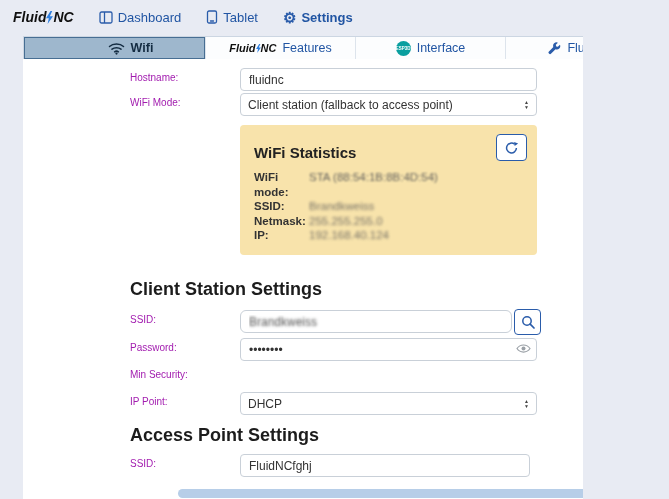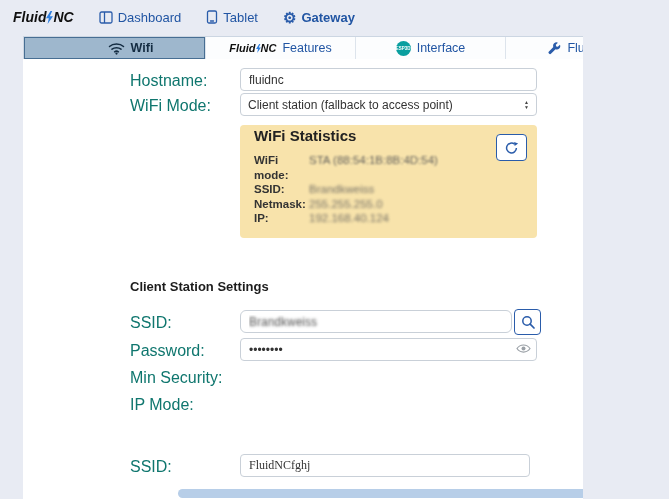--- a/index.html
+++ b/index.html
@@ -20,32 +20,32 @@
   .minibrand{font-size:11px;font-weight:bold;font-style:italic;color:#101010;display:flex;align-items:center;}
   .esp-badge{width:15px;height:15px;border-radius:50%;background:#0a9f9f;color:#fff;font-size:4.5px;font-weight:bold;display:flex;align-items:center;justify-content:center;}
 
   
   .card{position:absolute;left:23px;top:59px;width:622px;height:440px;background:#ffffff;}
   .vscroll{position:absolute;left:645px;top:59px;width:11px;height:440px;background:#f3f4f6;}
   .vthumb{position:absolute;left:1px;top:3px;width:8px;height:96px;background:#c6c9ce;border-radius:4px;cursor:pointer;}
   .hthumb{position:absolute;left:178px;top:489px;width:478px;height:9px;background:#b7cee8;border-radius:5px;cursor:pointer;}
 
   
-  .flabel{position:absolute;left:107px;font-size:16px;color:#0f766e;}
+  .flabel{position:absolute;left:107px;font-size:10px;color:#a21caf;}
   .control{position:absolute;left:217px;width:297px;height:23px;border:1px solid #c9d0d8;border-radius:4px;box-sizing:border-box;font-size:12px;color:#333;background:#fff;}
   input.control{padding:0 8px;font-family:inherit;outline:none;}
   .select{display:flex;align-items:center;justify-content:space-between;padding:0 7px;cursor:pointer;}
   .arrows{font-size:5px;line-height:4.5px;color:#444;text-align:center;}
-  .heading{position:absolute;left:107px;font-size:13px;font-weight:bold;color:#1c1c1c;}
+  .heading{position:absolute;left:107px;font-size:18px;font-weight:bold;color:#1c1c1c;}
   .blur-text{color:transparent;text-shadow:0 0 3px #4a4a4a;}
   .masked{filter:blur(1.6px);opacity:.8;}
   .masked-lt{filter:blur(1px);opacity:.9;}
 
   
-  .stats{position:absolute;left:217px;top:66px;width:297px;box-sizing:border-box;background:#f8e3ab;border-radius:4px;padding:2px 14px 12px;}
+  .stats{position:absolute;left:217px;top:66px;width:297px;box-sizing:border-box;background:#f8e3ab;border-radius:4px;padding:19px 14px 12px;}
   .stats-title{font-size:15px;font-weight:bold;color:#222;margin-bottom:9px;}
   .refresh-btn{position:absolute;right:10px;top:9px;width:31px;height:27px;background:#fff;border:1.5px solid #2a5caa;border-radius:4px;display:flex;align-items:center;justify-content:center;cursor:pointer;padding:0;}
   .srow{display:flex;font-size:11.5px;line-height:14.5px;color:#3d3d3d;}
   .slabel{width:55px;flex-shrink:0;font-weight:bold;color:#333;}
   .sval{color:#555;}
 
   .search-btn{position:absolute;left:491px;top:250px;width:27px;height:26px;background:#fff;border:1.5px solid #2a5caa;border-radius:4px;cursor:pointer;display:flex;align-items:center;justify-content:center;padding:0;}
   .eye{position:absolute;left:493px;top:284px;cursor:pointer;line-height:0;}
 </style>
 </head>
@@ -70,21 +70,21 @@
     </div>
     <div class="navitem">
       <svg width="12" height="14" viewBox="0 0 12 14" fill="none" stroke="#2a5caa" stroke-width="1.3">
           <rect x="1.5" y="1" width="9" height="12" rx="1.5"></rect>
           <line x1="4.5" y1="11" x2="7.5" y2="11" stroke-linecap="round"></line>
         </svg>
       <span>Tablet</span>
     </div>
     <div class="navitem active">
       <span class="gear">⚙</span>
-      <span>Gateway</span>
+      <span>Settings</span>
     </div>
   </div>
 
   <div class="tabbar">
     <div class="tab active">
       <svg width="17" height="13" viewBox="0 0 17 13" fill="none">
         <path d="M1.5 4.5 C5 1.2, 12 1.2, 15.5 4.5" stroke="#142c42" stroke-width="1.5" stroke-linecap="round"></path>
         <path d="M4 7.2 C6.5 5.2, 10.5 5.2, 13 7.2" stroke="#142c42" stroke-width="1.5" stroke-linecap="round"></path>
         <path d="M6.6 9.8 C7.7 9, 9.3 9, 10.4 9.8" stroke="#142c42" stroke-width="1.5" stroke-linecap="round"></path>
         <circle cx="8.5" cy="11.6" r="1.1" fill="#142c42"></circle>
@@ -165,25 +165,30 @@
     <input class="control" style="top: 279px; padding-right: 26px;" type="text" value="••••••••">
     <span class="eye">
       <svg width="15" height="11" viewBox="0 0 15 11">
         <path d="M1 5.5 C4.2 0.8, 10.8 0.8, 14 5.5 C10.8 10.2, 4.2 10.2, 1 5.5 Z" fill="none" stroke="#9aa0a6" stroke-width="1.2"></path>
         <circle cx="7.5" cy="5.5" r="2" fill="#9aa0a6"></circle>
       </svg>
     </span>
 
     <div class="flabel" style="top:310px">Min Security:</div>
 
-    <div class="flabel" style="top:337px">IP Mode:</div>
+    <div class="flabel" style="top:337px">IP Point:</div>
+    <div class="control select" style="top:333px">
+      <span>DHCP</span>
+      <span class="arrows">▲<br>▼</span>
+    </div>
 
+    <div class="heading" style="top:366px">Access Point Settings</div>
 
     <div class="flabel" style="top:399px">SSID:</div>
-    <input class="control" style="top: 395px; width: 290px; font-family: Liberation Serif, serif;" type="text" value="FluidNCfghj">
+    <input class="control" style="top: 395px; width: 290px;" type="text" value="FluidNCfghj">
 
   </div>
 
   <div class="vscroll">
     <div class="vthumb"></div>
   </div>
   <div class="hthumb"></div>
 
 </div>
 

